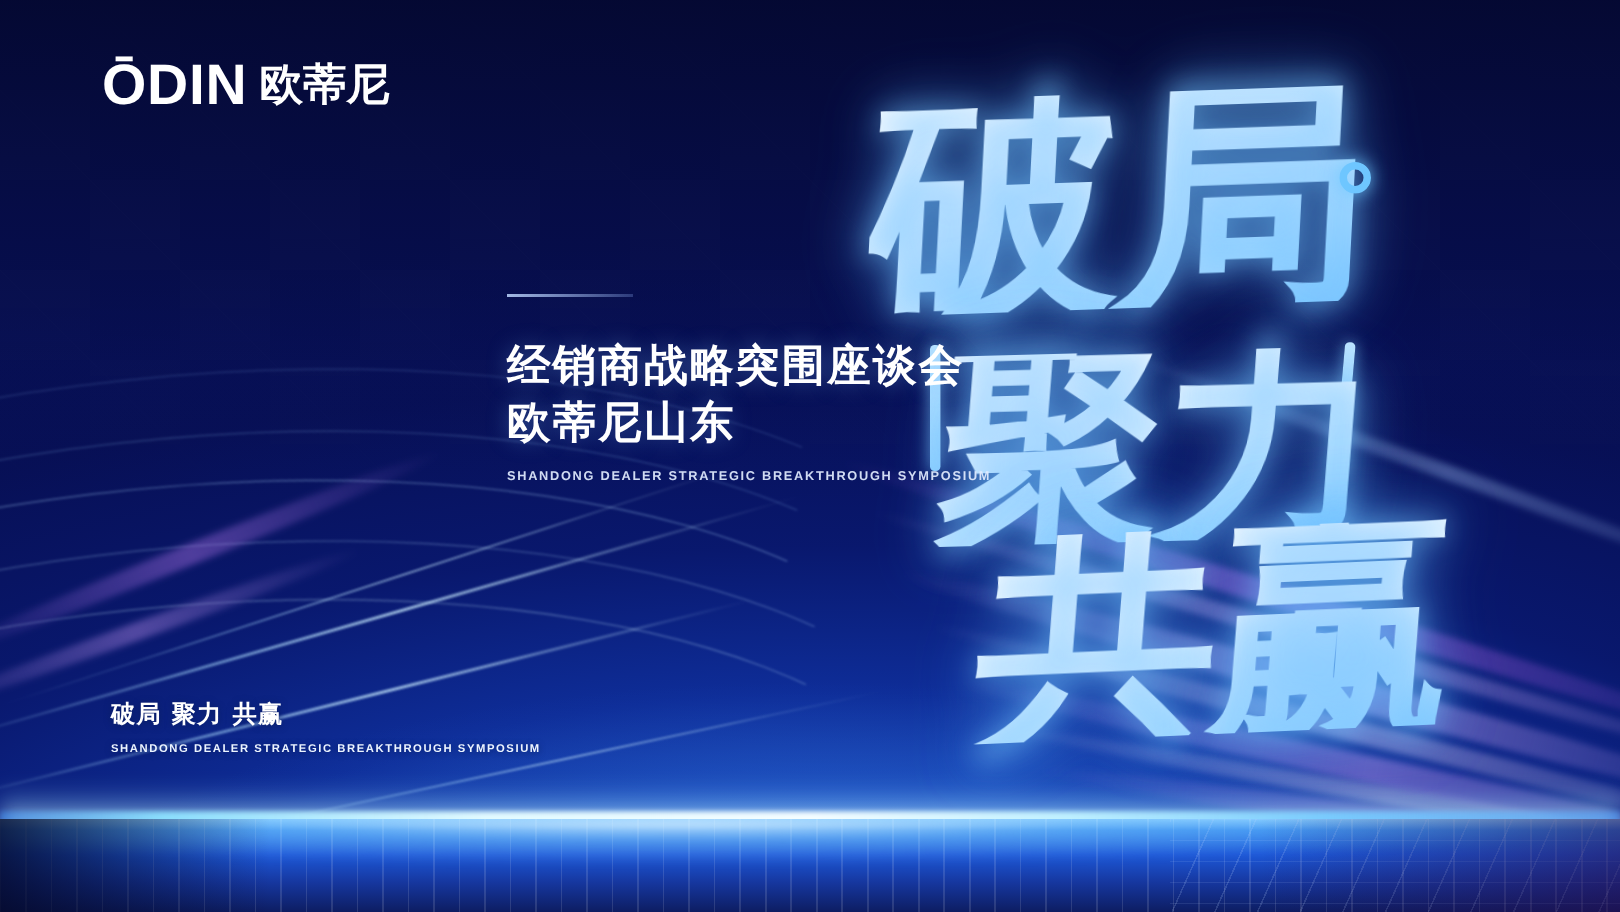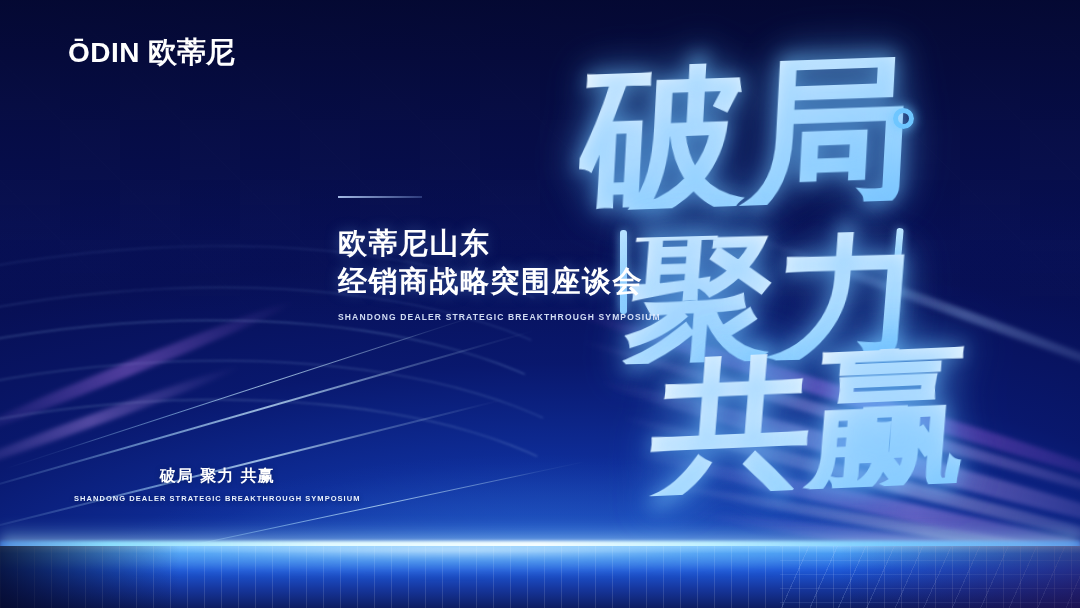--- a/index.html
+++ b/index.html
@@ -110,21 +110,21 @@
       repeating-linear-gradient(to bottom, rgba(190,215,255,.14) 0 1px, transparent 1px 14px);
     opacity:.8;
   }
 
   
   .logo{
     position:absolute;left:68px;top:38px;display:flex;align-items:center;gap:8px;
     color:#fff;user-select:none;
   }
   .logo-latin{
-    font-size:28px;font-weight:700;letter-spacing:.5px;line-height:1;
+    font-size:38px;font-weight:700;letter-spacing:.5px;line-height:1;
     font-family:"Liberation Sans","DejaVu Sans",sans-serif;
   }
   .logo-cjk{
     font-size:29px;font-weight:700;line-height:1;letter-spacing:0px;
     font-family:Liberation Serif, serif;
   }
 
   
   .center-block{position:absolute;left:338px;top:196px;width:330px;}
   .rule{
@@ -140,21 +140,20 @@
     margin-top:11px;color:#e2ecff;font-size:8.5px;font-weight:700;
     letter-spacing:1.15px;white-space:nowrap;opacity:.92;
   }
 
   
   .tagline{position:absolute;left:74px;top:466px;}
   .tagline-cn{
     color:#fff;font-size:16px;font-weight:700;letter-spacing:1px;
     font-family:"DejaVu Sans","Liberation Sans",sans-serif;
     text-shadow:0 1px 5px rgba(10,30,90,.75);
-    text-align:center;
   }
   .tagline-en{
     margin-top:7px;color:#ecf4ff;font-size:7.5px;font-weight:700;letter-spacing:1.05px;
     white-space:nowrap;text-shadow:0 1px 4px rgba(10,30,90,.7);
   }
 
   
   .hero{position:absolute;left:575px;top:52px;width:470px;height:420px;}
   .cal{
     position:absolute;color:#e6f6ff;line-height:.86;
@@ -243,22 +242,22 @@
     <div class="cal cal-row1">破局</div>
     <div class="degree-ring"></div>
     <div class="bar bar-l"></div>
     <div class="bar bar-r"></div>
     <div class="cal cal-row2">聚力</div>
     <div class="cal cal-row3">共赢</div>
   </div>
 
   <div class="center-block">
     <div class="rule"></div>
+    <div class="cn-line">经销商战略突围座谈会</div>
     <div class="cn-line">欧蒂尼山东</div>
-    <div class="cn-line">经销商战略突围座谈会</div>
     <div class="en-line">SHANDONG DEALER STRATEGIC BREAKTHROUGH SYMPOSIUM</div>
   </div>
 
   <div class="horizon-wide"></div>
   <div class="horizon"></div>
   <div class="floor">
     <div class="floor-cols"></div>
     <div class="floor-glow"></div>
     <div class="floor-grid"></div>
     <div class="floor-dark-l"></div>

